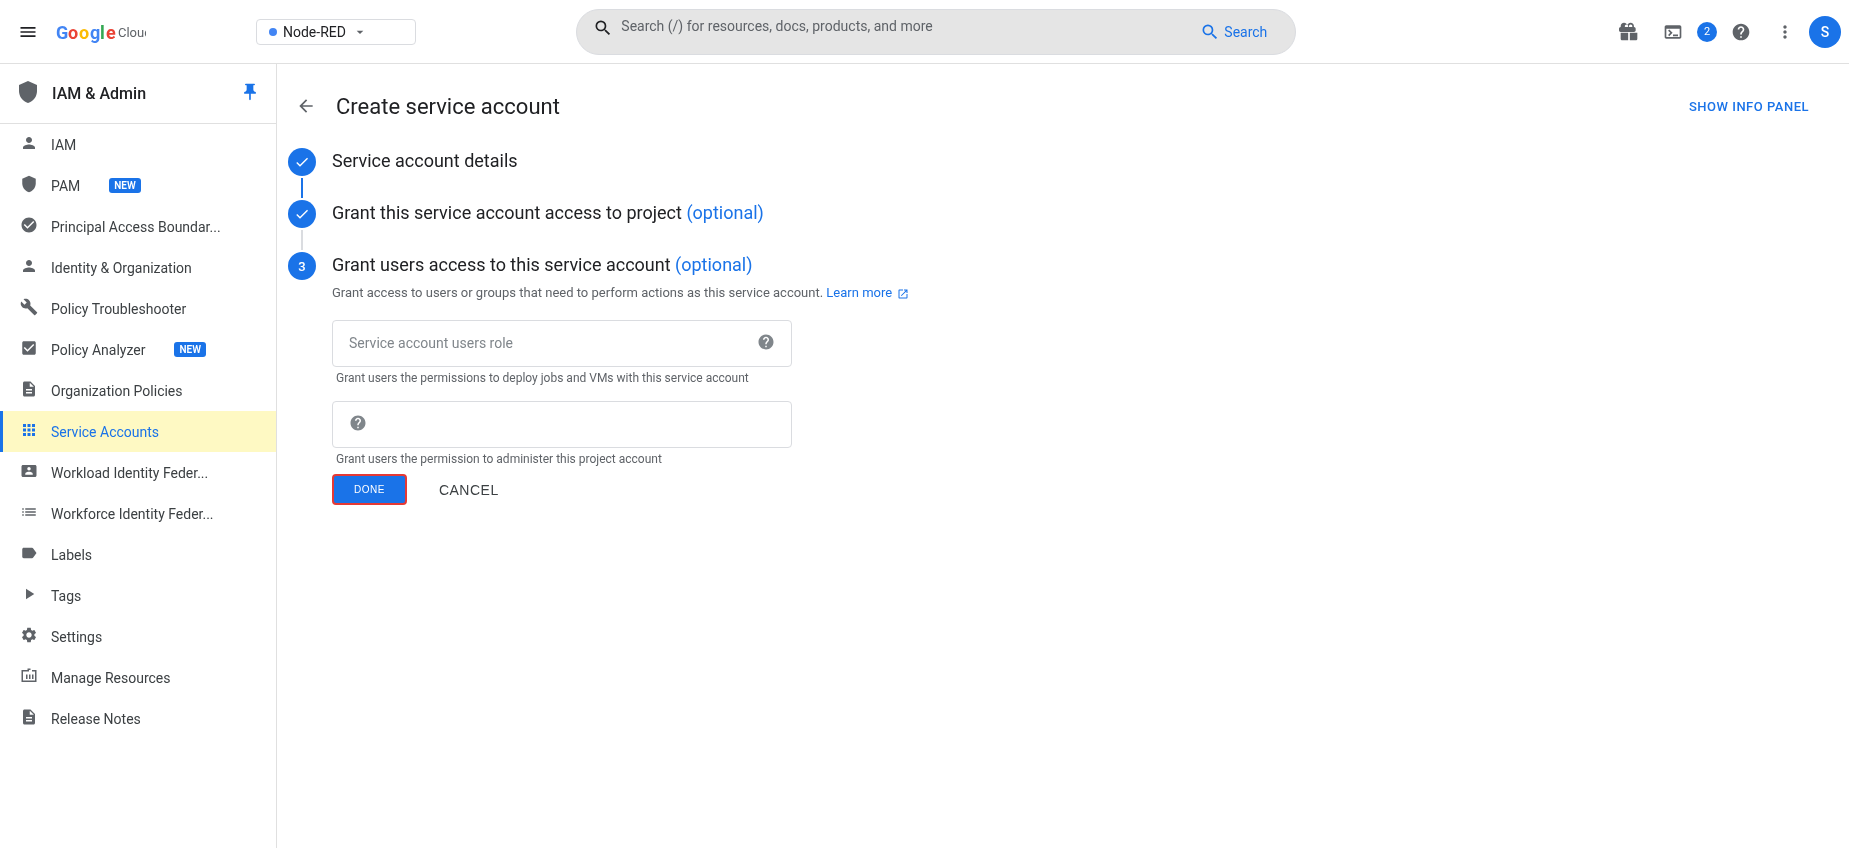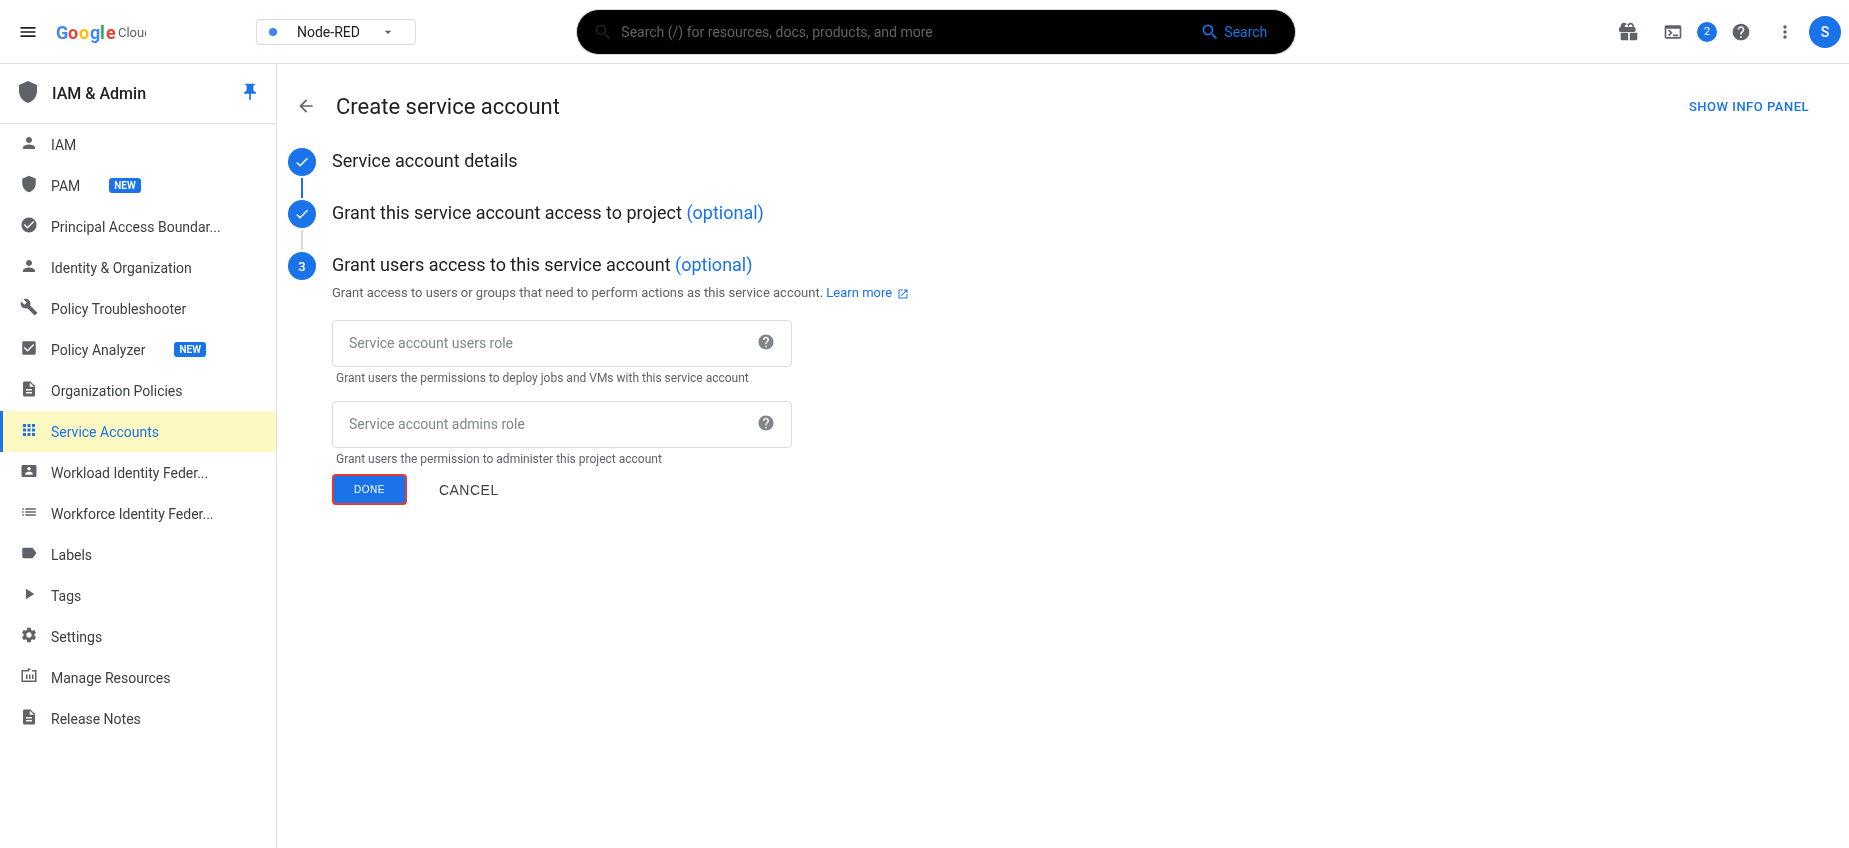--- a/index.html
+++ b/index.html
@@ -9,32 +9,32 @@
     .top-bar {
       display: flex; align-items: center; height: 64px;
       border-bottom: 1px solid #e0e0e0; padding: 0 8px; gap: 8px;
       background: #fff; position: fixed; top: 0; left: 0; right: 0; z-index: 100;
     }
     .top-bar-left { display: flex; align-items: center; gap: 8px; min-width: 240px; }
     .hamburger { width: 40px; height: 40px; display: flex; align-items: center; justify-content: center; cursor: pointer; border-radius: 50%; }
     .google-cloud-logo { display: flex; align-items: center; gap: 4px; }
 
     .project-selector {
-      display: flex; align-items: center; gap: 20px;
+      display: flex; align-items: center; gap: 6px;
       padding: 4px 12px; border-radius: 4px;
       border: 1px solid #dadce0; cursor: pointer; background: #fff;
       min-width: 160px;
     }
     .project-dot { width: 8px; height: 8px; background: #4285f4; border-radius: 50%; }
 
     .search-bar {
       flex: 1; max-width: 720px; margin: 0 auto;
-      display: flex; align-items: center;
+      display: flex; align-items: flex-start;
       border: 1px solid #dadce0; border-radius: 24px;
-      padding: 8px 16px; gap: 8px; background: #000000;
+      padding: 8px 16px; gap: 8px; background: #e5e5e5;
       cursor: pointer;
     }
     .search-text { color: #5f6368; flex: 1; }
 
     .top-bar-right { display: flex; align-items: center; gap: 4px; margin-left: auto; }
     .icon-btn {
       width: 40px; height: 40px; display: flex; align-items: center; justify-content: center;
       border-radius: 50%; cursor: pointer; color: #5f6368;
     }
     .avatar {
@@ -436,21 +436,20 @@
               <svg width="18" height="18" viewBox="0 0 24 24" fill="#80868b">
                   <path d="M12 2C6.48 2 2 6.48 2 12s4.48 10 10 10 10-4.48 10-10S17.52 2 12 2zm1 17h-2v-2h2v2zm2.07-7.75-.9.92C13.45 12.9 13 13.5 13 15h-2v-.5c0-1.1.45-2.1 1.17-2.83l1.24-1.26c.37-.36.59-.86.59-1.41 0-1.1-.9-2-2-2s-2 .9-2 2H8c0-2.21 1.79-4 4-4s4 1.79 4 4c0 .88-.36 1.68-.93 2.25z"></path>
                 </svg>
             </span>
           </div>
           <div class="field-hint">Grant users the permissions to deploy jobs and VMs with this service account</div>
         </div>
 
         <div class="form-group">
           <div class="field-input-wrapper">
-            <span class="field-placeholder">Service account admins role</span>
             <span class="field-help">
               <svg width="18" height="18" viewBox="0 0 24 24" fill="#80868b">
                   <path d="M12 2C6.48 2 2 6.48 2 12s4.48 10 10 10 10-4.48 10-10S17.52 2 12 2zm1 17h-2v-2h2v2zm2.07-7.75-.9.92C13.45 12.9 13 13.5 13 15h-2v-.5c0-1.1.45-2.1 1.17-2.83l1.24-1.26c.37-.36.59-.86.59-1.41 0-1.1-.9-2-2-2s-2 .9-2 2H8c0-2.21 1.79-4 4-4s4 1.79 4 4c0 .88-.36 1.68-.93 2.25z"></path>
                 </svg>
             </span>
           </div>
           <div class="field-hint">Grant users the permission to administer this project account</div>
         </div>
 
         <div class="action-buttons">

